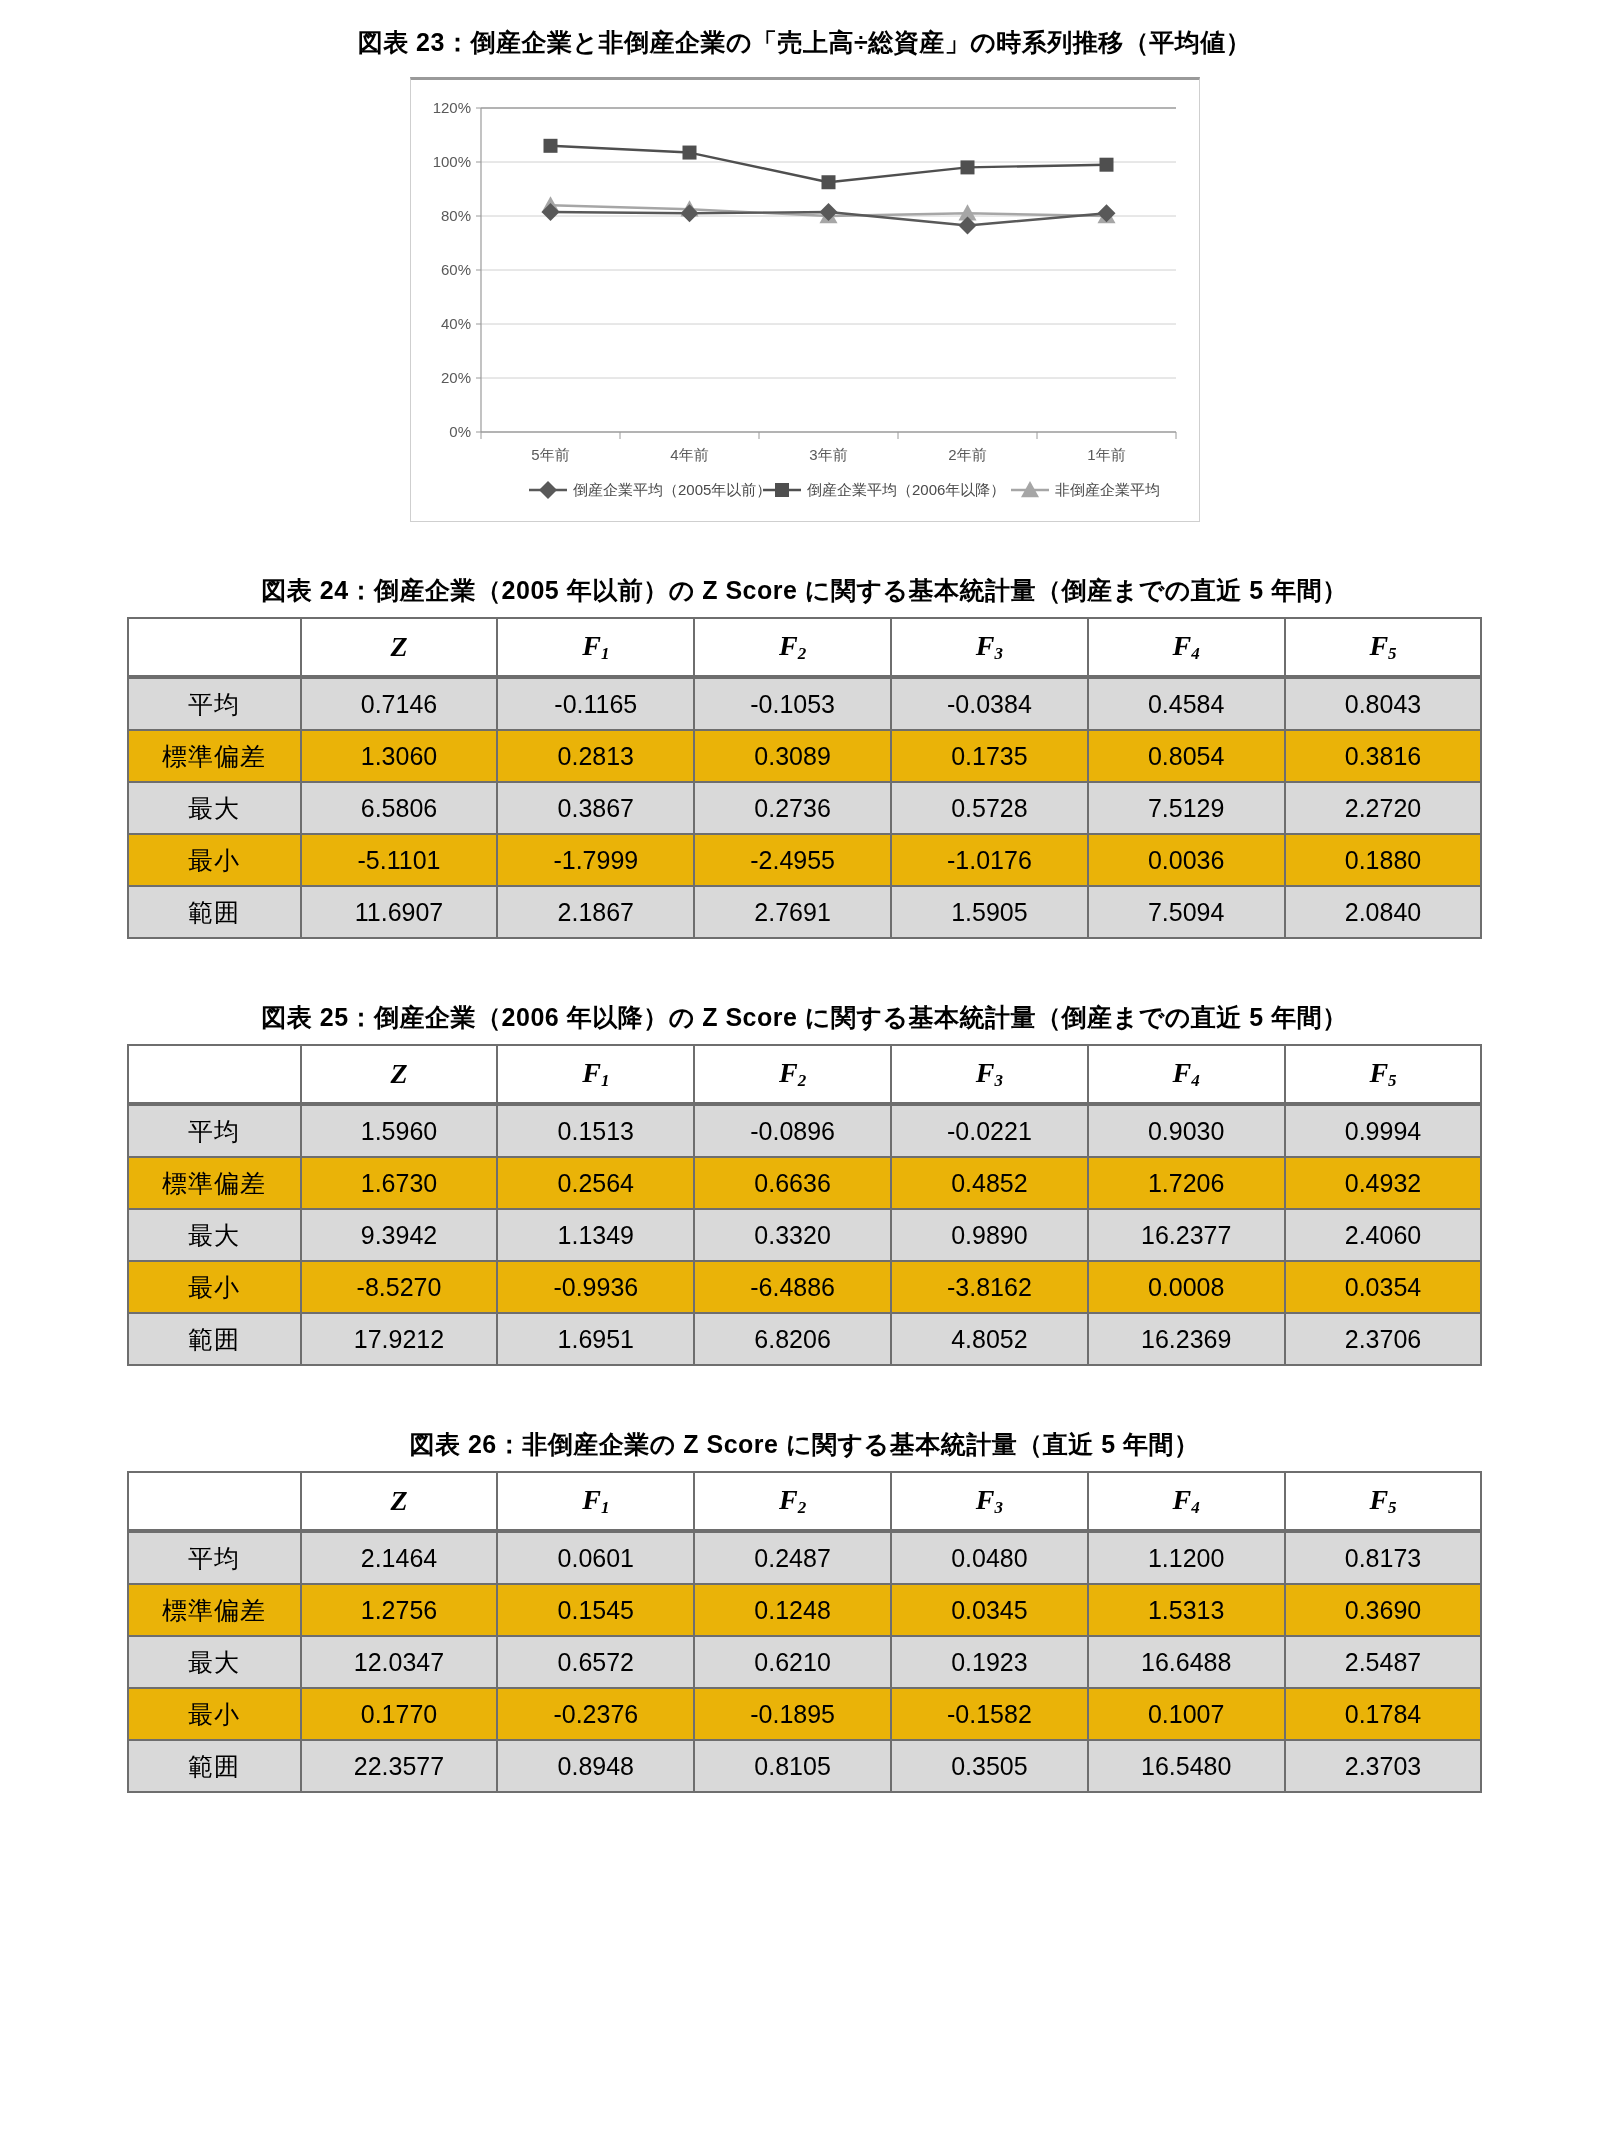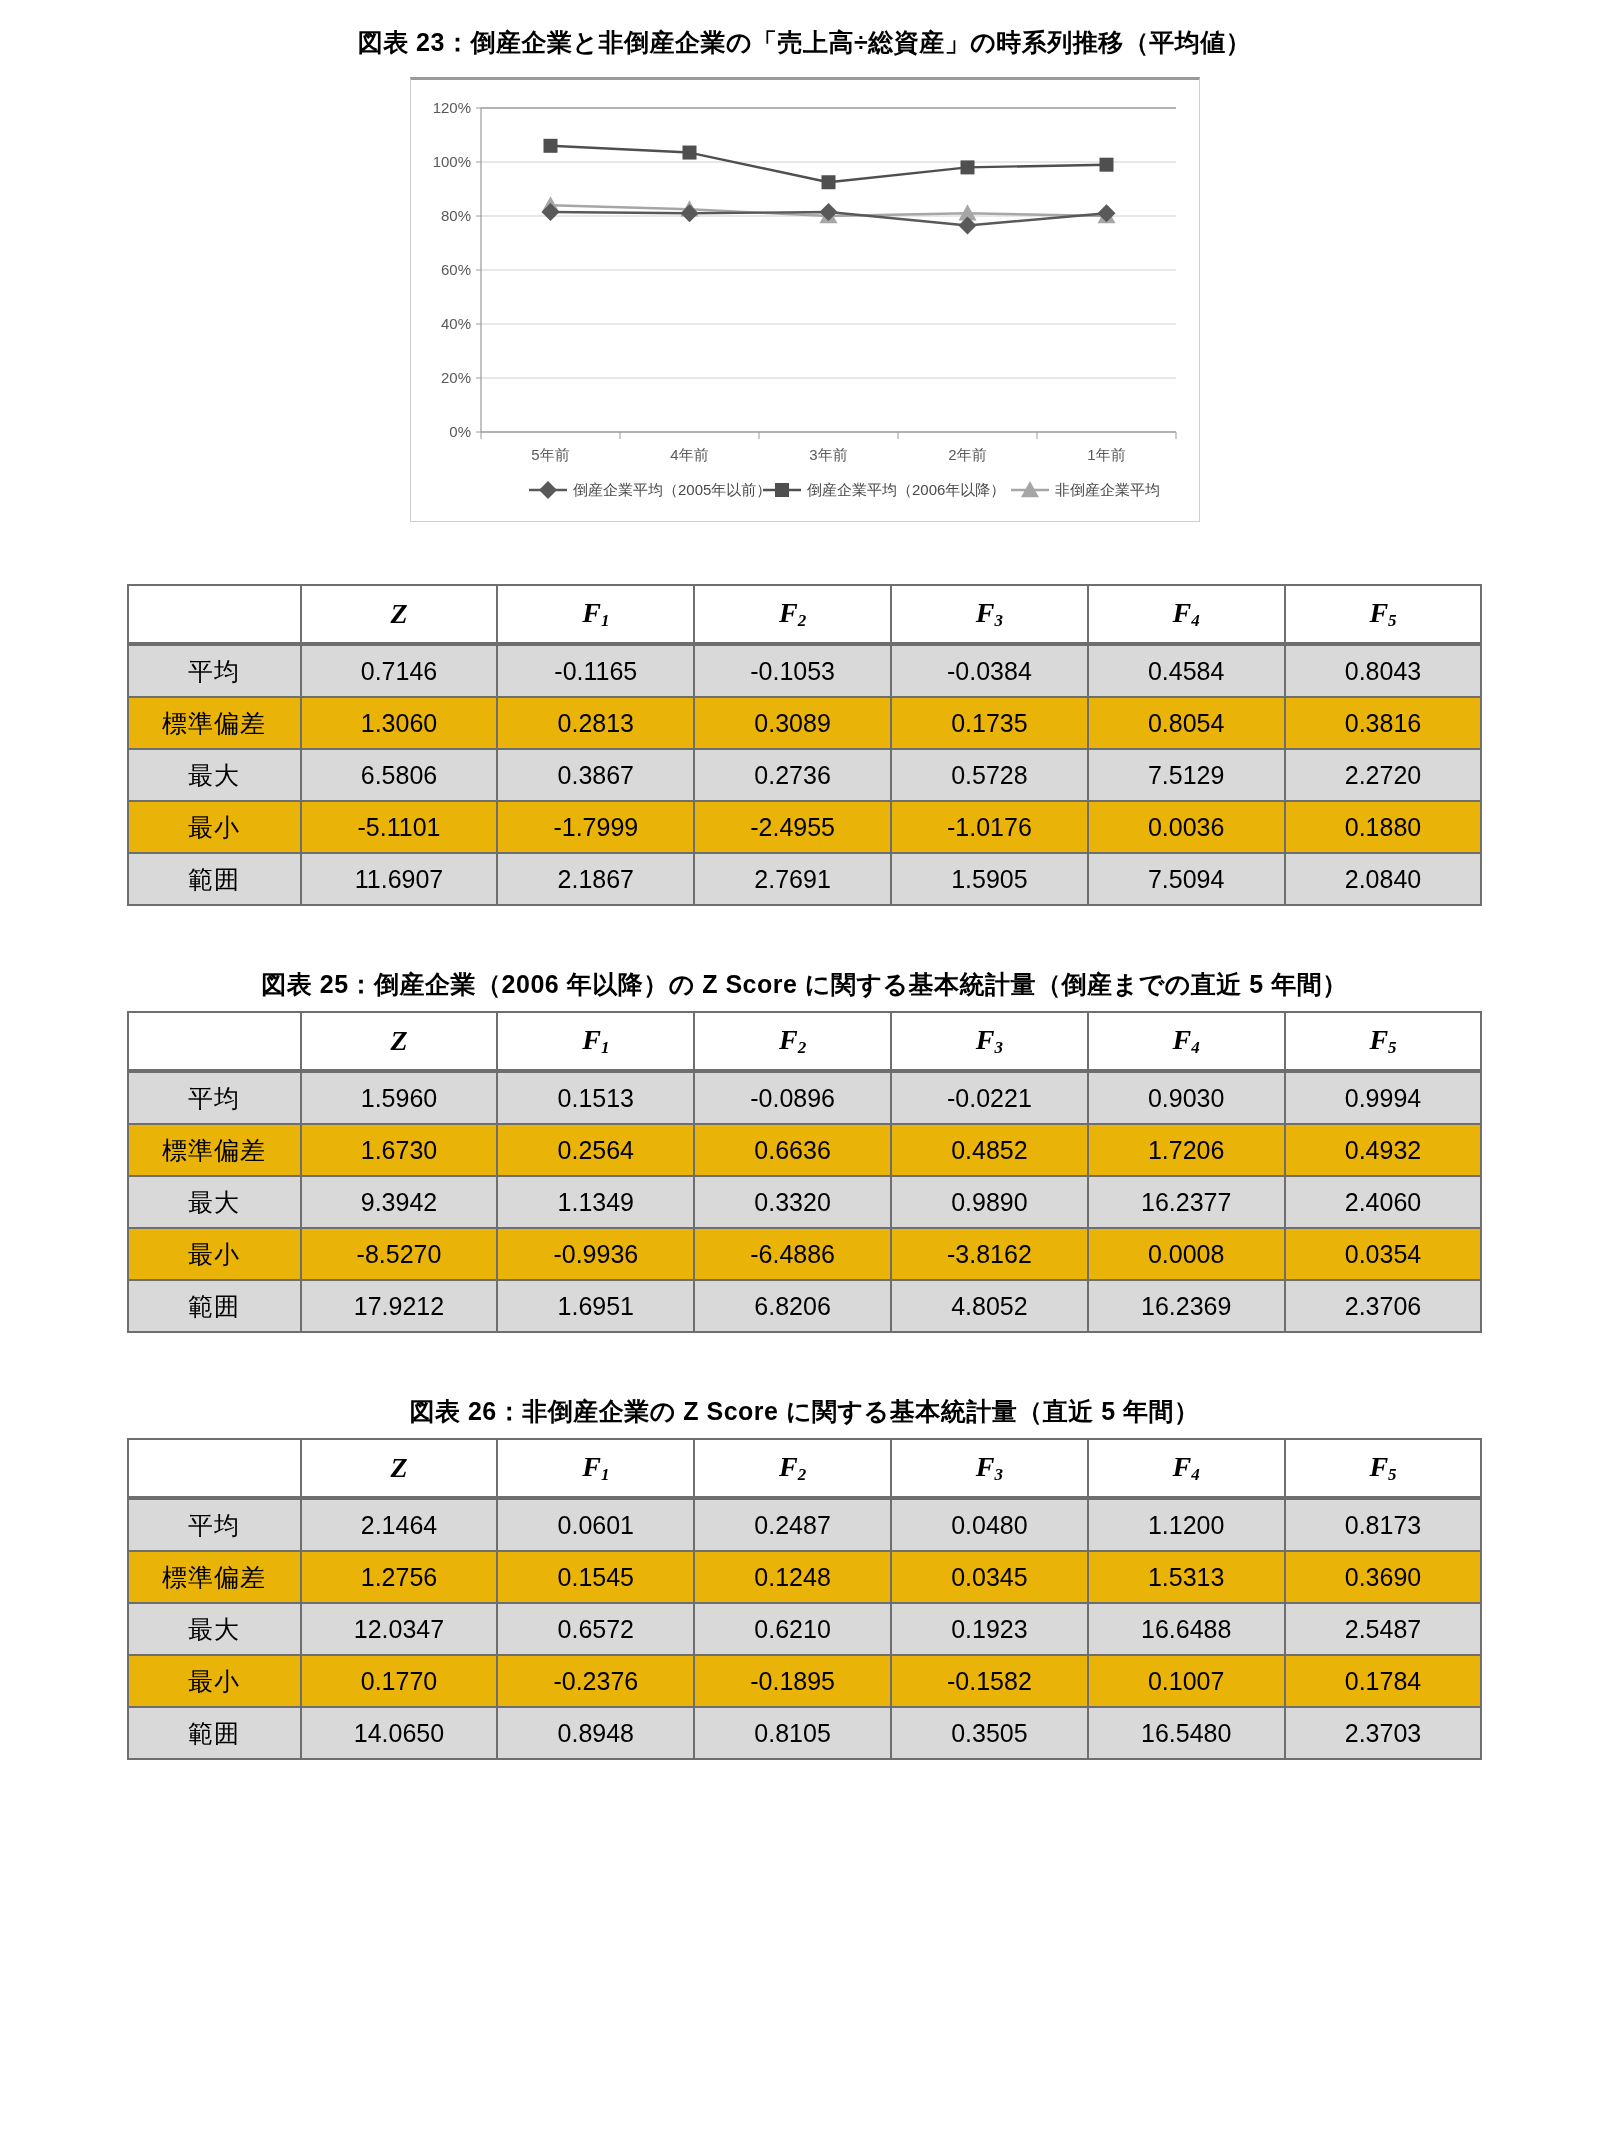--- a/index.html
+++ b/index.html
@@ -188,20 +188,21 @@
         </g>
         <g>
           <line x1="600" y1="410" x2="638" y2="410" stroke="#a6a6a6" stroke-width="2.4"></line>
           <polygon points="619,401 628,417.2 610,417.2" fill="#a6a6a6"></polygon>
           <text x="644" y="415" class="legend-text">非倒産企業平均</text>
         </g>
       </svg>
   </div>
 
   <div class="gap-md"></div>
+  <div class="fig-title">図表 24：倒産企業（2005 年以前）の Z Score に関する基本統計量（倒産までの直近 5 年間）</div>
   <table class="stat-table">
     <colgroup>
       <col class="c-label">
         <col class="c-val">
         <col class="c-val">
         <col class="c-val">
         <col class="c-val">
         <col class="c-val">
         <col class="c-val">
     </colgroup>
@@ -392,21 +393,21 @@
         <td class="rowlabel">最小</td>
         <td>0.1770</td>
         <td>-0.2376</td>
         <td>-0.1895</td>
         <td>-0.1582</td>
         <td>0.1007</td>
         <td>0.1784</td>
       </tr>
       <tr class="row-shaded">
         <td class="rowlabel">範囲</td>
-        <td>14.0650</td>
+        <td>22.3577</td>
         <td>0.8948</td>
         <td>0.8105</td>
         <td>0.3505</td>
         <td>16.5480</td>
         <td>2.3703</td>
       </tr>
     </tbody>
   </table>
 
 </div>

